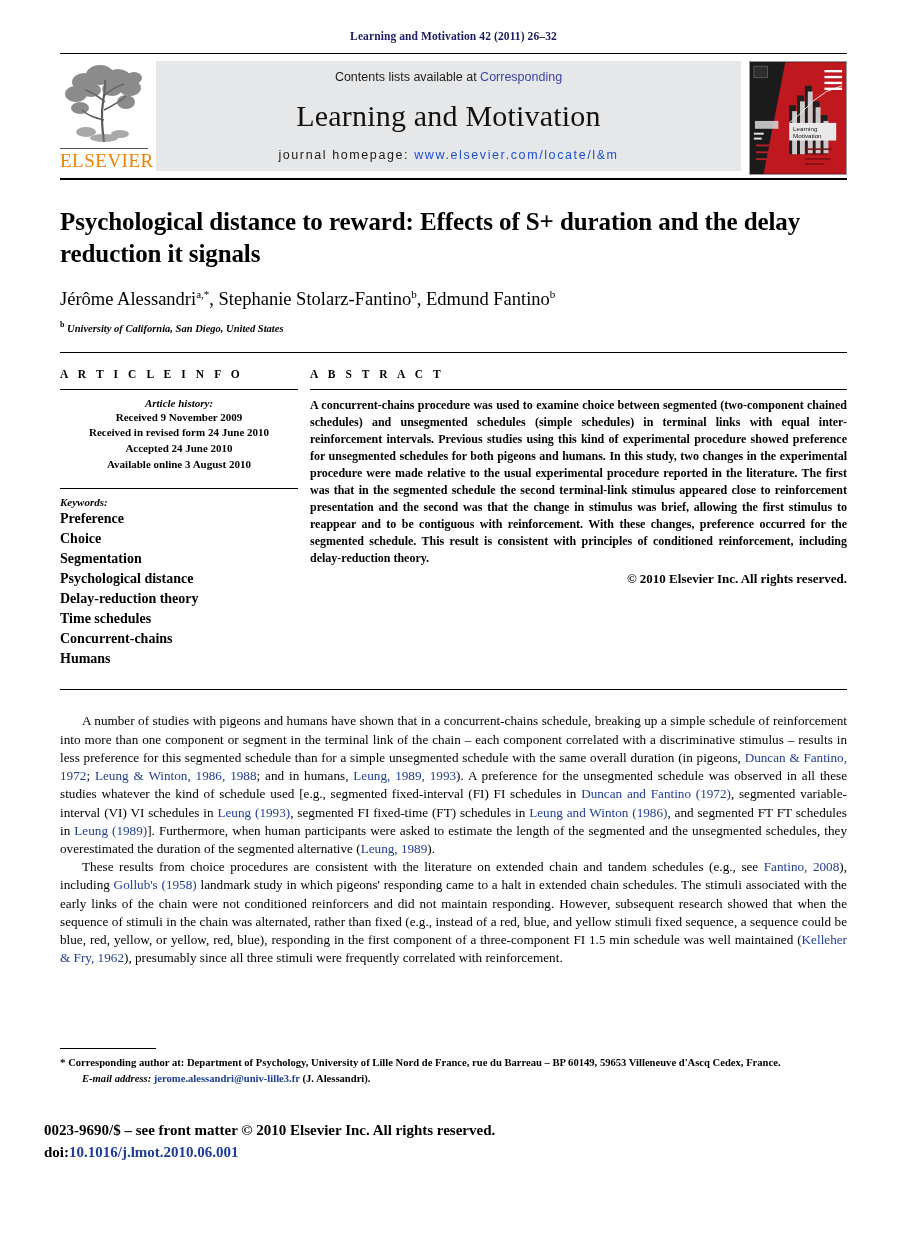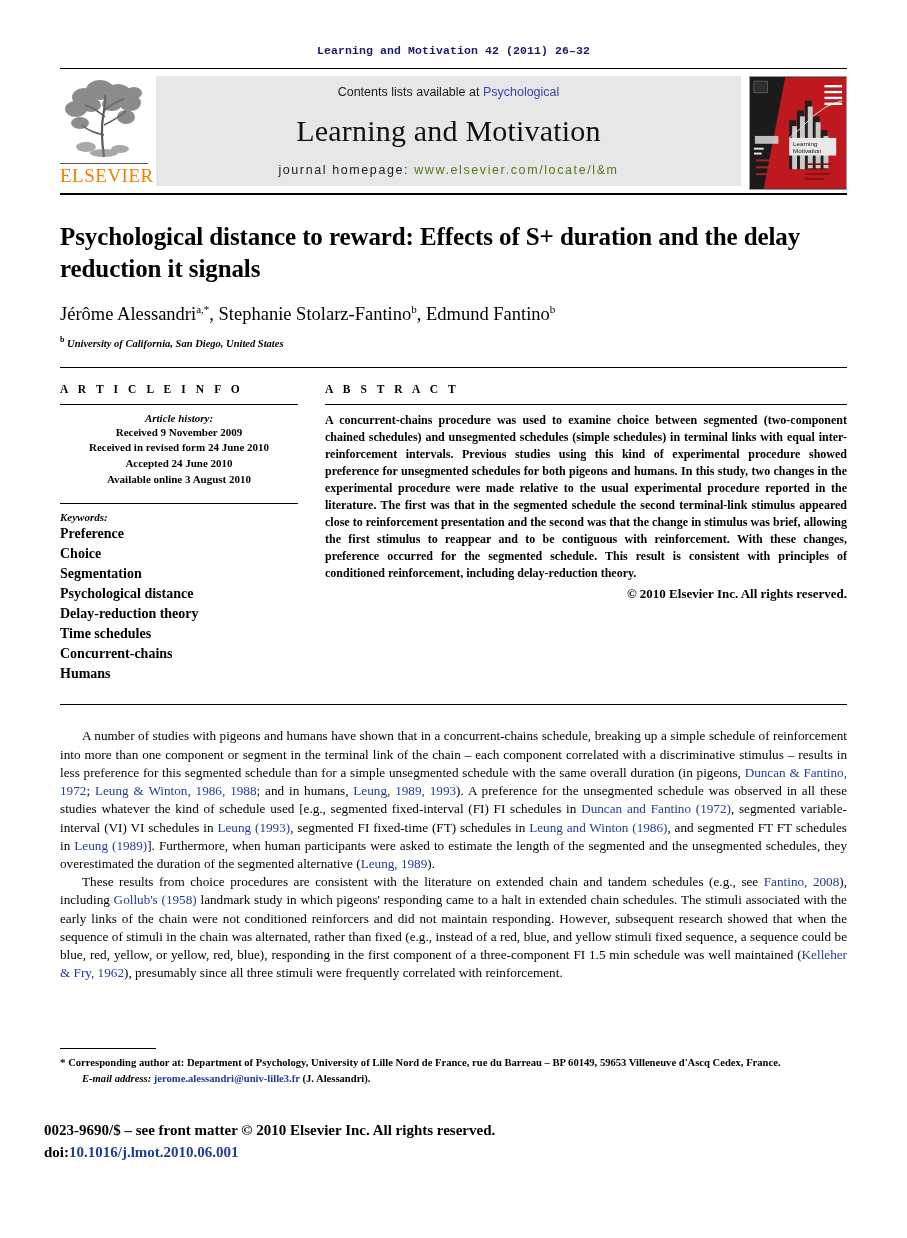--- a/index.html
+++ b/index.html
@@ -14,23 +14,22 @@
     overflow: hidden;
   }
   .page { position: relative; width: 907px; height: 1238px; padding: 0; }
 
   
   .running-head {
     text-align: center;
     font-size: 11.5px;
     font-weight: bold;
     color: #1a1a66;
-    padding-top: 44px;
+    padding-top: 30px;
     letter-spacing: 0.1px;
-    font-family: Liberation Mono, monospace;
   }
 
   
   .masthead {
     margin: 11px 60px 0 60px;
     border-top: 1.6px solid #000;
     padding-top: 7px;
     display: flex;
     align-items: stretch;
     height: 118px;
@@ -77,21 +76,21 @@
     font-size: 30px;
     color: #111;
     letter-spacing: 0.2px;
   }
   .homepage-line {
     font-family: "Liberation Sans", sans-serif;
     font-size: 12.5px;
     letter-spacing: 1.6px;
     color: #1b1b1b;
   }
-  .homepage-line .url { color: #4d7c0f; }
+  .homepage-line .url { color: #1d4ed8; }
   .cover-thumb {
     flex: 0 0 98px;
     width: 98px;
     height: 114px;
     border: 1px solid #999;
     overflow: hidden;
     background: #111;
   }
 
   .rule-heavy {
@@ -127,21 +126,21 @@
 
   .rule-thin-main {
     margin: 16px 60px 0 60px;
     border-top: 1.2px solid #000;
   }
 
   
   .cols {
     margin: 15px 60px 6px 60px;
     display: flex;
-    gap: 27px;
+    gap: 12px;
   }
   .col-info { flex: 0 0 238px; }
   .col-abstract { flex: 1 1 auto; }
 
   .sec-head {
     font-family: "Liberation Serif", serif;
     font-weight: bold;
     font-size: 11.5px;
     letter-spacing: 3.6px;
     margin-bottom: 9px;
@@ -247,21 +246,21 @@
             <ellipse cx="60" cy="72" rx="9" ry="4"></ellipse>
             <ellipse cx="44" cy="76" rx="14" ry="4"></ellipse>
           </g>
         </svg>
       </div>
       <div class="elsevier-word">ELSEVIER</div>
     </div>
 
     <div class="journal-band">
       <div class="contents-line">
-        <span>Contents lists available at </span><span class="sd">Psychological</span>
+        <span>Contents lists available at </span><span class="sd">Corresponding</span>
       </div>
       <div class="journal-name">Learning and Motivation</div>
       <div class="homepage-line">
         <span>journal homepage: </span><span class="url">www.elsevier.com/locate/l&amp;m</span>
       </div>
     </div>
 
     <div class="cover-thumb">
       <svg viewBox="0 0 98 114" width="96" height="112" aria-hidden="true">
         <rect x="0" y="0" width="98" height="114" fill="#1b1b1b"></rect>

